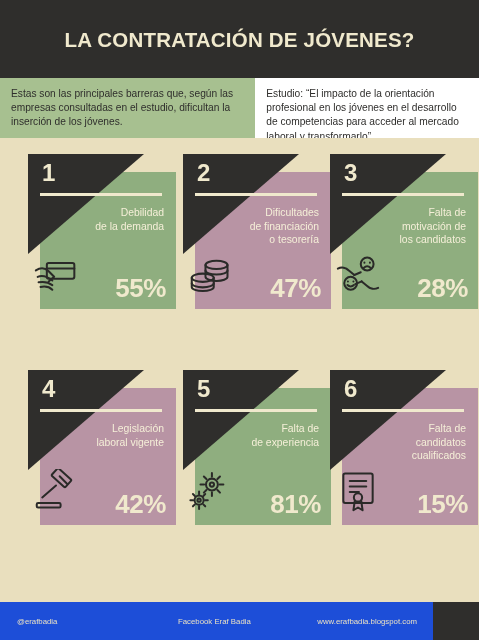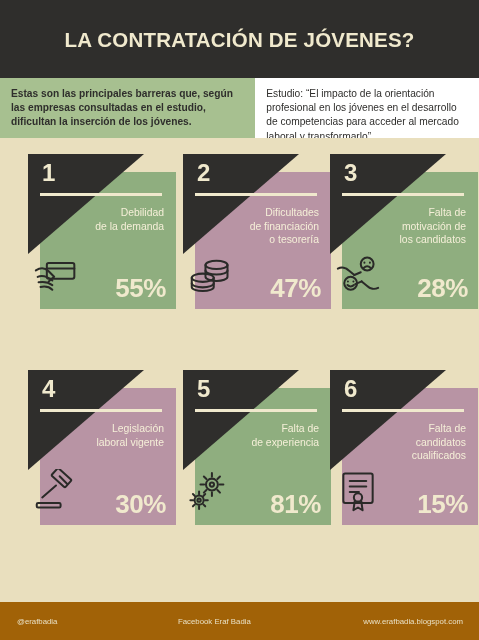--- a/index.html
+++ b/index.html
@@ -24,21 +24,21 @@
     font-size:20.5px;
     letter-spacing:0.2px;
     line-height:25px;
     text-align:center;
     white-space:nowrap;
   }
 
   
   #intro { position:absolute; left:0; top:78px; width:479px; height:60px; display:flex; }
   .intro-box { height:60px; padding:9px 11px 0 11px; }
-  #intro-left  { width:273px; background:#a7c090;font-weight:bold; }
+  #intro-left  { width:273px; background:#a7c090; }
   #intro-right { width:239px; background:#ffffff; }
   .intro-text {
     color:#2f2e2c;
     font-size:10.2px;
     line-height:14.2px;
   }
 
   
   #canvas {
     position:absolute; left:0; top:138px; width:479px; height:464px;
@@ -94,22 +94,22 @@
   }
 
   .icon {
     position:absolute; left:4px; bottom:12px;
     width:48px; height:44px;
   }
   .icon svg { width:100%; height:100%; display:block; }
 
   
   #footer {
-    position:absolute; left:0; top:602px; width:479px; height:38px;
-    background:#a16207;
+    position:absolute; left:0; top:602px; width:433px; height:38px;
+    background:#1d4ed8;
     display:flex; align-items:center;
   }
   .foot-text { color:#e9e0c4; font-size:7.8px; }
   #foot-left   { position:absolute; left:17px; }
   #foot-center { position:absolute; left:178px;text-align:center; }
   #foot-right  { position:absolute; right:16px; }
 </style>
 </head>
 <body>
 
@@ -206,21 +206,21 @@
         <div>laboral vigente</div>
       </div>
       <div class="icon">
         <svg viewBox="0 0 52 48">
        <rect x="22" y="4" width="20" height="11" rx="1.5" transform="rotate(42 32 9.5)" fill="none" stroke="#2a2a28" stroke-width="2.2" stroke-linecap="round" stroke-linejoin="round"></rect>
        <line x1="26" y1="18" x2="11" y2="31" fill="none" stroke="#2a2a28" stroke-width="2.2" stroke-linecap="round" stroke-linejoin="round"></line>
        <line x1="30" y1="8" x2="38" y2="16" fill="none" stroke="#2a2a28" stroke-width="2.2" stroke-linecap="round" stroke-linejoin="round"></line>
        <rect x="5" y="37" width="26" height="5" rx="1.5" fill="none" stroke="#2a2a28" stroke-width="2.2" stroke-linecap="round" stroke-linejoin="round"></rect>
      </svg>
       </div>
-      <div class="pct">30%</div>
+      <div class="pct">42%</div>
     </div>
     <div class="card" style="left: 183px; top: 232px;">
       <div class="panel green"></div>
       <div class="darkblock"></div>
       <div class="num">5</div>
       <div class="divider"></div>
       <div class="label">
         <div>Falta de</div>
         <div>de experiencia</div>
       </div>

